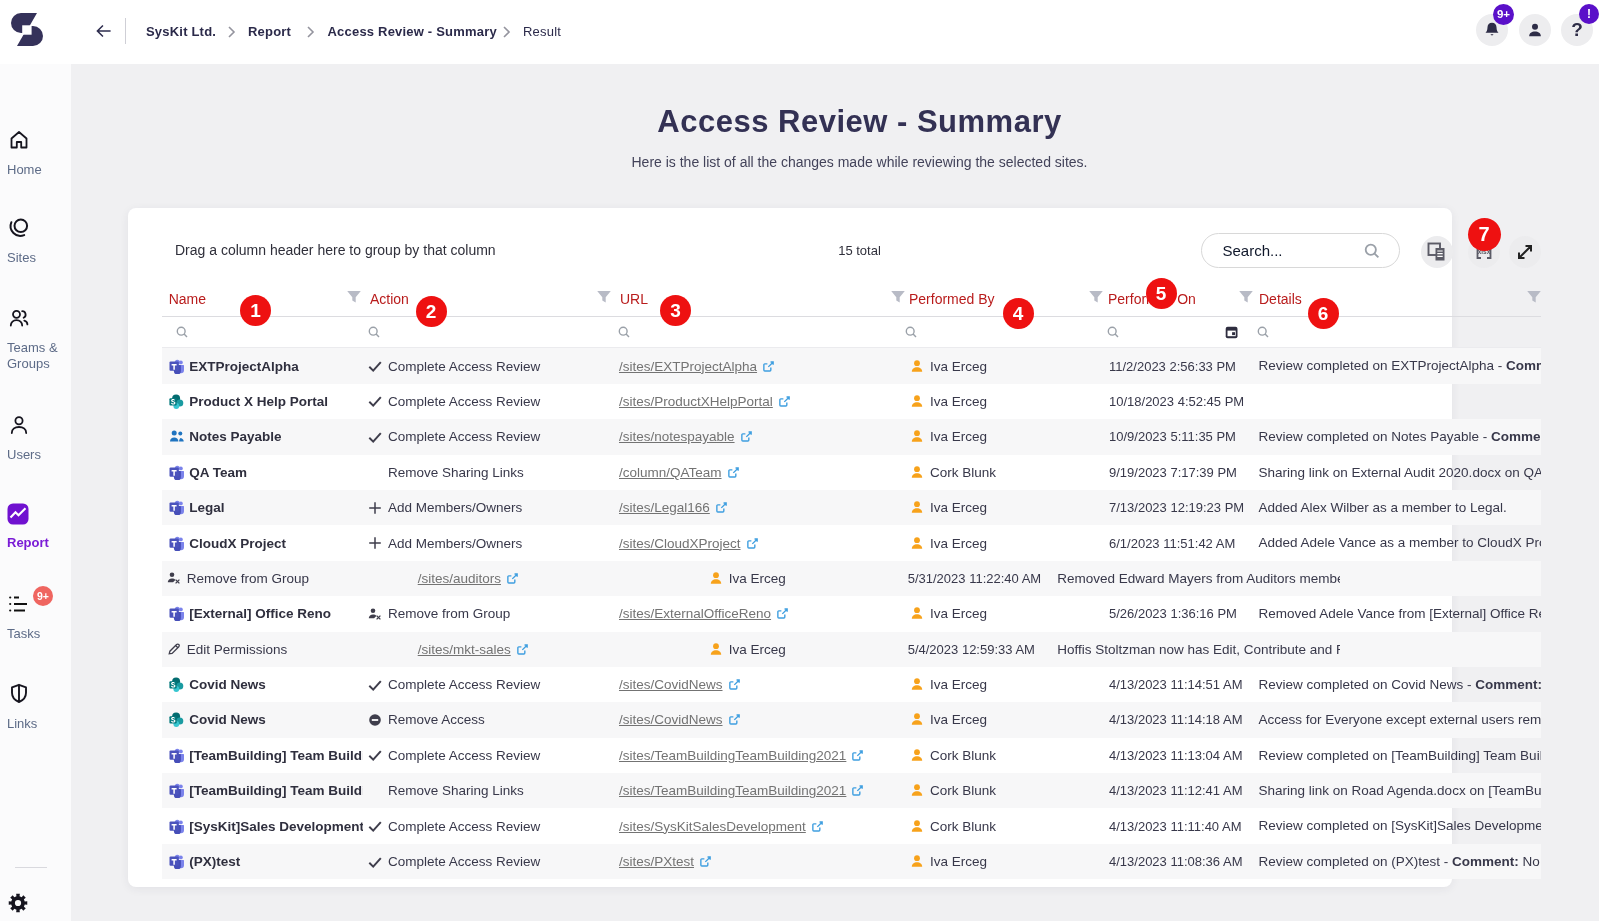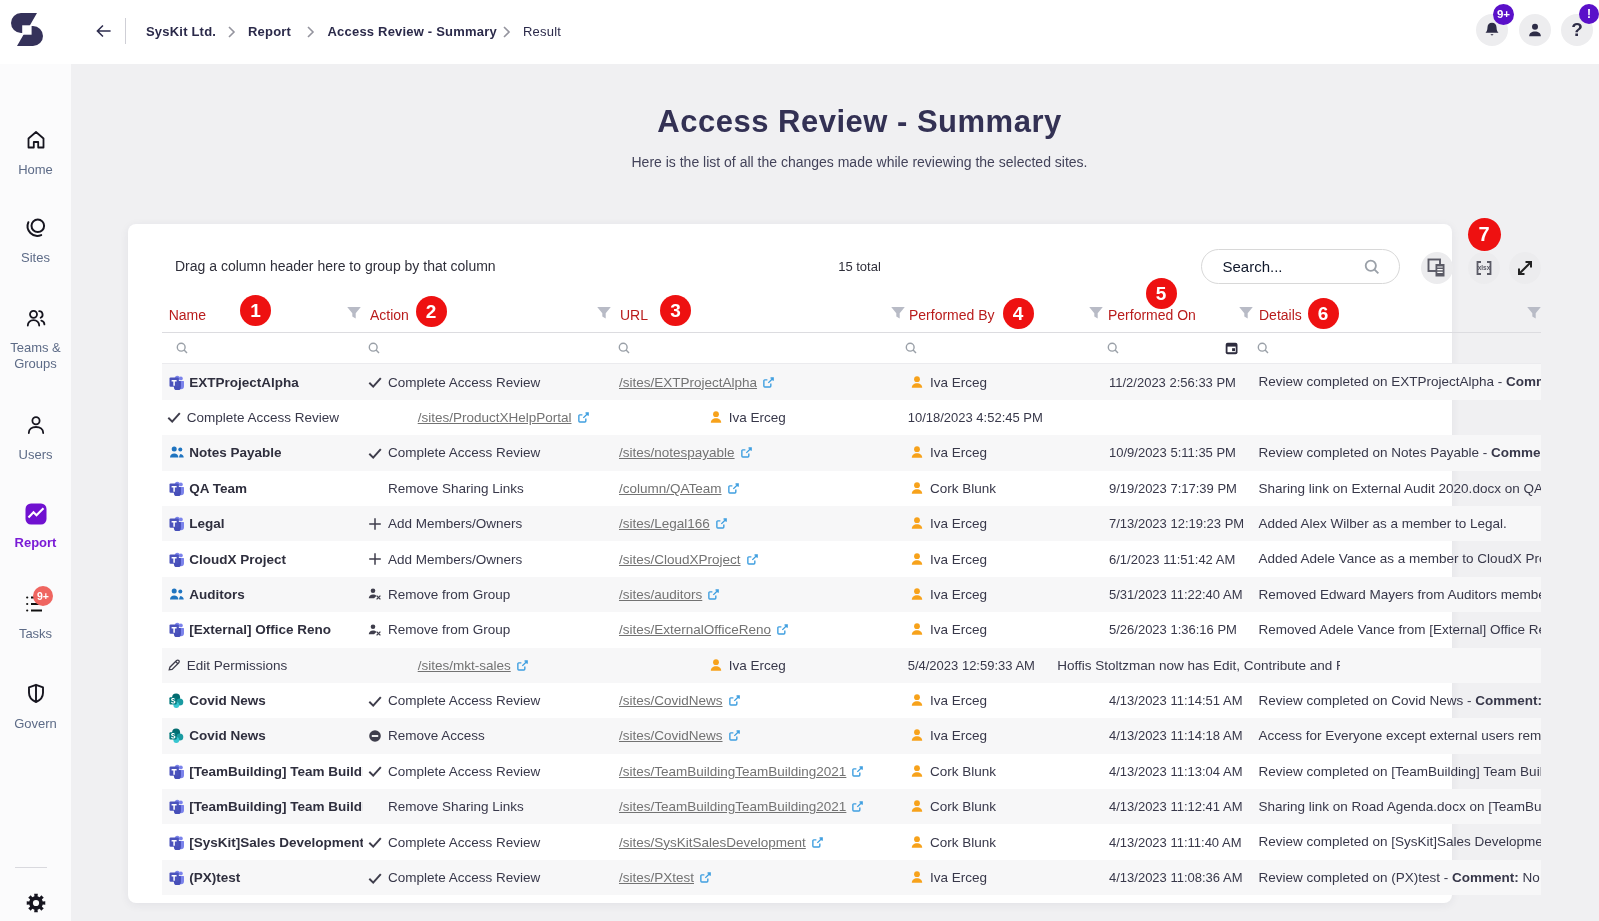--- a/index.html
+++ b/index.html
@@ -6,26 +6,26 @@
 html,body{width:1599px;height:921px;overflow:hidden;font-family:"Liberation Sans",sans-serif;background:#f0f0f2}
 #header{position:absolute;left:0;top:0;width:1599px;height:64px;background:#fff}
 #sidebar{position:absolute;left:0;top:64px;width:71px;height:857px;background:#fbfbfc}
 #content{position:absolute;left:71px;top:64px;width:1528px;height:857px;background:#f0f0f2}
 .abs{position:absolute}
 #backarrow{position:absolute;left:96px;top:23px;width:16px;height:16px}
 #bcdiv{position:absolute;left:125px;top:18px;width:1px;height:26px;background:#cfcfd6}
 .bc{position:absolute;top:23.5px;font-size:13px;font-weight:600;color:#2b2a4a;white-space:nowrap;letter-spacing:.2px}
 .hcirc{position:absolute;top:14px;width:32px;height:32px;border-radius:50%;background:#ededef}
 .pbadge{position:absolute;border-radius:50%;background:#5a10c9;color:#fff;font-weight:700;text-align:center;z-index:5}
-.navitem{position:absolute;left:0;width:71px;text-align:center}
+.navitem{position:absolute;left:7px;width:71px;}
 .navlbl{font-size:13px;color:#5d6b87;margin-top:6px;line-height:16px}
 .rbadge{position:absolute;border-radius:50%;background:#ee1111;color:#fff;font-weight:700;text-align:center;font-family:"Liberation Sans",sans-serif;z-index:30}
 #title{position:absolute;left:0;top:40px;width:1577px;text-align:center;font-size:31px;font-weight:700;color:#333154;letter-spacing:.5px}
 #subtitle{position:absolute;left:0;top:90px;width:1577px;text-align:center;font-size:14px;color:#43435a}
-#card{position:absolute;left:56.5px;top:160px;width:1324px;height:679px;background:#fff;border-radius:8px;box-shadow:0 2px 10px rgba(40,40,70,.07)}
+#card{position:absolute;left:56.5px;top:144px;width:1324px;height:679px;background:#fff;border-radius:8px;box-shadow:0 2px 10px rgba(40,40,70,.07)}
 #dragtxt{position:absolute;left:47.5px;top:34px;font-size:14px;color:#2f2f3a}
 #totaltxt{position:absolute;left:0;top:35px;width:1464px;text-align:center;font-size:13px;color:#2f2f3a}
 #searchbox{position:absolute;left:1073px;top:25px;width:199px;height:35px;border:1px solid #d8d8d8;border-radius:17.5px;background:#fff}
 #searchbox span{position:absolute;left:21px;top:8px;font-size:15px;color:#0f172a}
 #searchbox svg{position:absolute;right:18px;top:9px}
 .cbtn{position:absolute;top:28px;width:32px;height:32px;border-radius:50%;background:#ececee;display:flex;align-items:center;justify-content:center}
 #grid{position:absolute;left:34.2px;top:72px;width:1379.8px}
 #ghead{position:relative;height:37px;border-bottom:1px solid #dcdce0}
 #gfilter{position:relative;height:31.4px;border-bottom:1px solid #ebebee}
 .hc{position:absolute;top:0;height:37px;display:flex;align-items:center;padding-left:7px;font-size:14px;color:#b91c1c}
@@ -198,21 +198,21 @@
           <path d="M7,16.5 H18"></path>
         </g>
       </svg>
     <div class="navlbl">Tasks</div>
   </div>
   <div class="rbadge" style="left:33px;top:522px;width:20px;height:20px;font-size:10.5px;line-height:20px;background:#ef6560;z-index:2">9+</div>
   <div class="navitem" style="top:618px">
     <svg width="24" height="24" viewBox="0 0 24 24">
         <path d="M12,2.8 L19,5.4 V10.8 c0,4.6-2.9,7.6-7,9.2 c-4.1-1.6-7-4.6-7-9.2 V5.4 Z M12,2.8 V20" fill="none" stroke="#16151f" stroke-width="1.9" stroke-linejoin="round"></path>
       </svg>
-    <div class="navlbl">Govern</div>
+    <div class="navlbl">Links</div>
   </div>
   <div style="position:absolute;left:15px;top:803px;width:32px;height:1px;background:#d9d9de"></div>
   <div class="navitem" style="top:828px"><svg width="22" height="22" viewBox="0 0 24 24">
         <path d="M22.1,10.0 L22.1,14.0 L19.4,13.7 L18.4,16.0 L20.5,17.8 L17.8,20.5 L16.0,18.4 L13.7,19.4 L14.0,22.1 L10.0,22.1 L10.3,19.4 L8.0,18.4 L6.2,20.5 L3.5,17.8 L5.6,16.0 L4.6,13.7 L1.9,14.0 L1.9,10.0 L4.6,10.3 L5.6,8.0 L3.5,6.2 L6.2,3.5 L8.0,5.6 L10.3,4.6 L10.0,1.9 L14.0,1.9 L13.7,4.6 L16.0,5.6 L17.8,3.5 L20.5,6.2 L18.4,8.0 L19.4,10.3 Z" fill="#16151f"></path>
         <circle cx="12" cy="12" r="3.4" fill="#fbfbfc"></circle>
       </svg></div>
 </div>
 
 <div id="content">
   <div id="title">Access Review - Summary</div>
@@ -319,20 +319,26 @@
  <div class="c c4">
               <svg width="12" height="13" viewBox="0 0 12 13">
                 <use href="#usr"></use>
               </svg>
               <span>Iva Erceg</span>
             </div>
  <div class="c c5">11/2/2023 2:56:33 PM</div>
  <div class="c c6">Review completed on EXTProjectAlpha - <b>Comment:</b> Review</div>
 </div>
 <div class="tr">
+ <div class="c c1">
+              <svg width="15" height="15" viewBox="0 0 15 15">
+                <use href="#spicon"></use>
+              </svg>
+              <span>Product X Help Portal</span>
+            </div>
  <div class="c c2">
               <svg class="ai" viewBox="0 0 14 14">
                 <use href="#check"></use>
               </svg>
               <span>Complete Access Review</span>
             </div>
  <div class="c c3">
               <a>/sites/ProductXHelpPortal</a>
               <svg width="13" height="13" viewBox="0 0 14 14">
                 <use href="#ext"></use>
@@ -451,26 +457,20 @@
  <div class="c c4">
               <svg width="12" height="13" viewBox="0 0 12 13">
                 <use href="#usr"></use>
               </svg>
               <span>Iva Erceg</span>
             </div>
  <div class="c c5">6/1/2023 11:51:42 AM</div>
  <div class="c c6">Added Adele Vance as a member to CloudX Project.</div>
 </div>
 <div class="tr odd">
- <div class="c c1">
-              <svg width="15" height="15" viewBox="0 0 15 15">
-                <use href="#grp"></use>
-              </svg>
-              <span>Auditors</span>
-            </div>
  <div class="c c2">
               <svg class="ai" viewBox="0 0 14 14">
                 <use href="#perx"></use>
               </svg>
               <span>Remove from Group</span>
             </div>
  <div class="c c3">
               <a>/sites/auditors</a>
               <svg width="13" height="13" viewBox="0 0 14 14">
                 <use href="#ext"></use>

